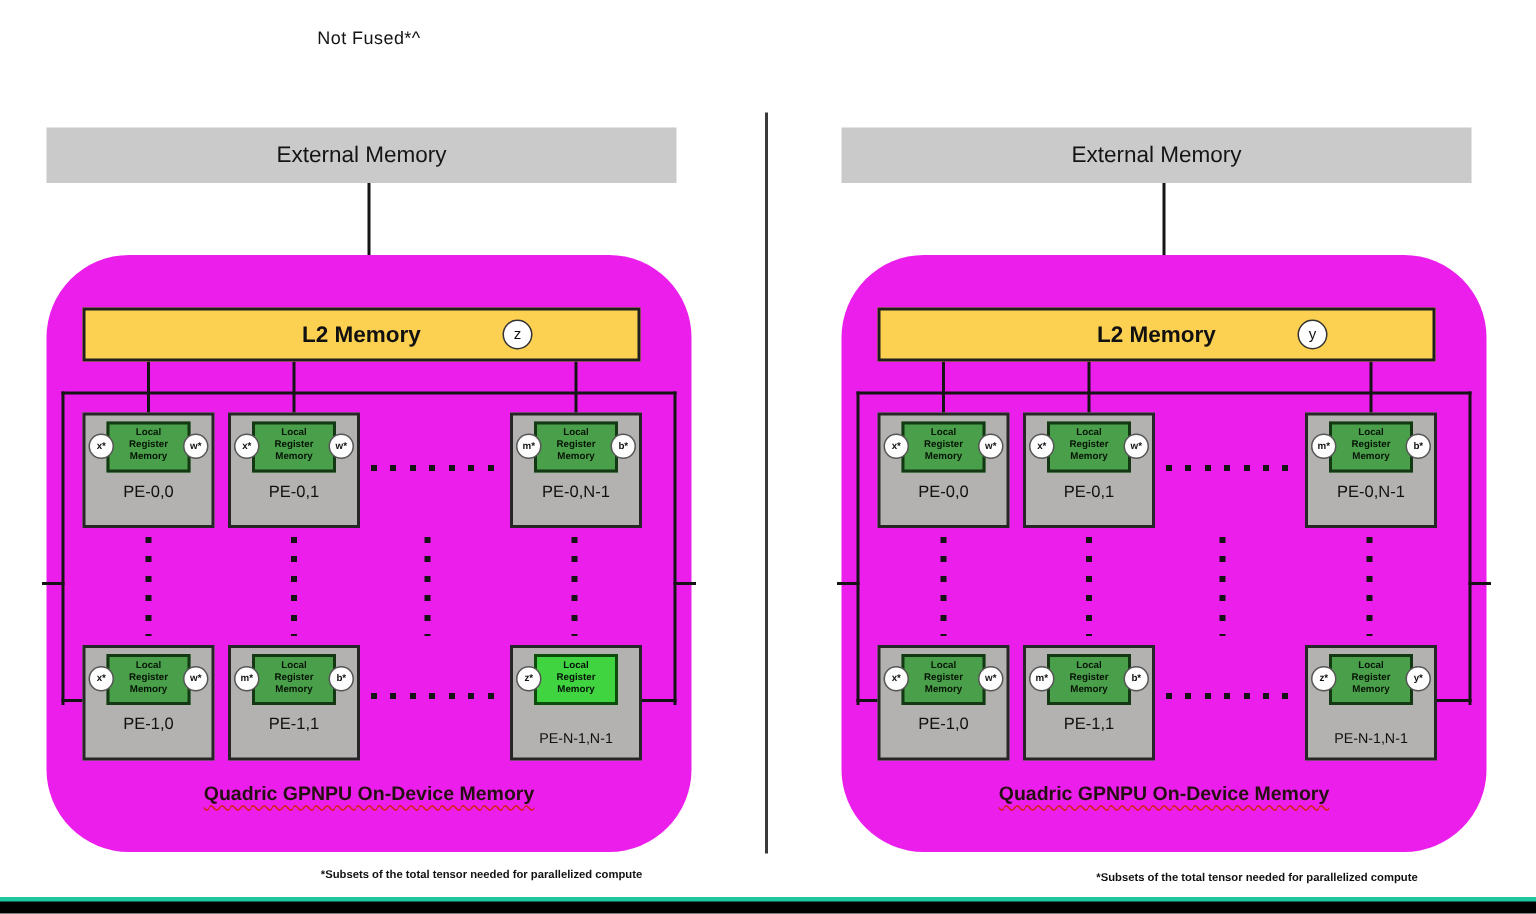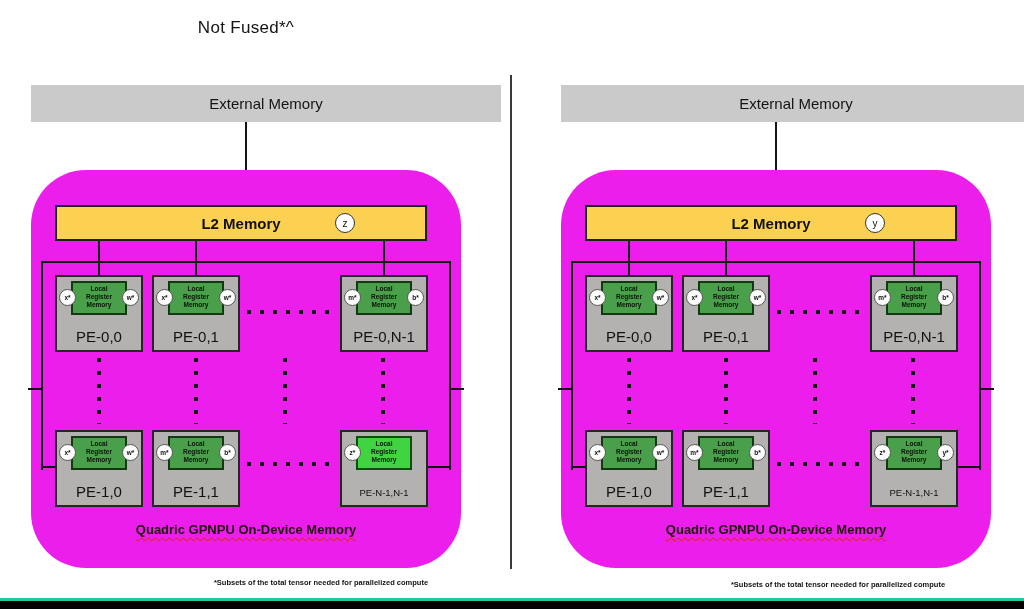--- a/index.html
+++ b/index.html
@@ -1,21 +1,21 @@
 <!DOCTYPE html>
 <html style="--magenta: #ec1eec; --l2_yellow: #fcd050; --pe_gray: #b3b2b0; --lrm_green: #4aa04a; --lrm_green_highlight: #41d441; --ext_gray: #cacaca; --wire: #141414; --progress_teal: #1ec9a0;"><head>
 <meta charset="utf-8">
 <style>
   html,body{margin:0;padding:0;background:#fff;}
   body{width:1024px;height:609px;position:relative;overflow:hidden;
        font-family:"Liberation Sans", sans-serif;color:#111;}
   .panel{position:absolute;top:0;width:430px;height:609px;}
   .panel-title{position:absolute;top:18px;left:0;width:100%;text-align:center;
-       font-size:17px;font-weight:500;letter-spacing:.3px;color:#141414;}
-  .ext-mem{position:absolute;top:85px;left:0;width:470px;height:37px;
+       font-size:12px;font-weight:500;letter-spacing:.3px;color:#141414;}
+  .ext-mem{position:absolute;top:85px;left:0;width:420px;height:37px;
        background:var(--ext_gray,#cacaca);display:flex;align-items:center;justify-content:center;
        font-size:15px;color:#141414;}
   .chip{position:absolute;top:170px;left:0;width:430px;height:398px;
        background:var(--magenta,#ec1eec);border-radius:55px;}
   .line{position:absolute;background:var(--wire,#141414);}
   .l2{position:absolute;left:24px;top:205px;width:372px;height:36px;box-sizing:border-box;
        background:var(--l2_yellow,#fcd050);border:2px solid #1f1f1f;
        display:flex;align-items:center;justify-content:center;font-weight:bold;font-size:15px;}
   .l2-badge{position:absolute;right:70px;top:6px;width:20px;height:20px;border-radius:50%;
        background:#fff;border:1.5px solid #333;box-sizing:border-box;
@@ -25,21 +25,21 @@
   .lrm{position:absolute;left:14px;top:4px;width:56px;height:34px;box-sizing:border-box;
        background:var(--lrm_green,#4aa04a);border:2px solid #143814;
        color:#061406;font-size:6.5px;font-weight:bold;line-height:1.2;text-align:center;
        white-space:pre-line;padding-top:2px;}
   .lrm.hl{background:var(--lrm_green_highlight,#41d441);border-color:#0b4d0b;}
   .badge{position:absolute;width:17px;height:17px;border-radius:50%;box-sizing:border-box;
        background:#fdfdfd;border:1px solid #555;display:flex;align-items:center;justify-content:center;
        font-size:6.5px;font-weight:bold;top:12px;}
   .badge.bl{left:2px}
   .badge.br{right:2px}
-  .pe-name{position:absolute;left:0;bottom:5px;width:100%;text-align:center;font-size:15px;color:#111;}
+  .pe-name{position:absolute;left:0;bottom:16px;width:100%;text-align:center;font-size:11px;color:#111;}
   .pe-name.small{font-size:9.5px;bottom:7px;}
   .dot-v{position:absolute;width:4px;
        background-image:repeating-linear-gradient(to bottom,var(--wire,#141414) 0 4px,transparent 4px 13px);}
   .dot-h{position:absolute;height:4px;
        background-image:repeating-linear-gradient(to right,var(--wire,#141414) 0 4px,transparent 4px 13px);}
   .dev-label{position:absolute;top:520px;left:0;width:100%;text-align:center;}
   .dev-label span{font-size:13px;font-weight:bold;color:#241010;
        text-decoration-line:underline;text-decoration-style:wavy;text-decoration-color:#d92020;
        text-decoration-thickness:1px;text-underline-offset:3px;margin-top:12px;}
   .footnote{position:absolute;text-align:center;font-size:7.5px;font-weight:bold;color:#111;line-height:1.35;}

